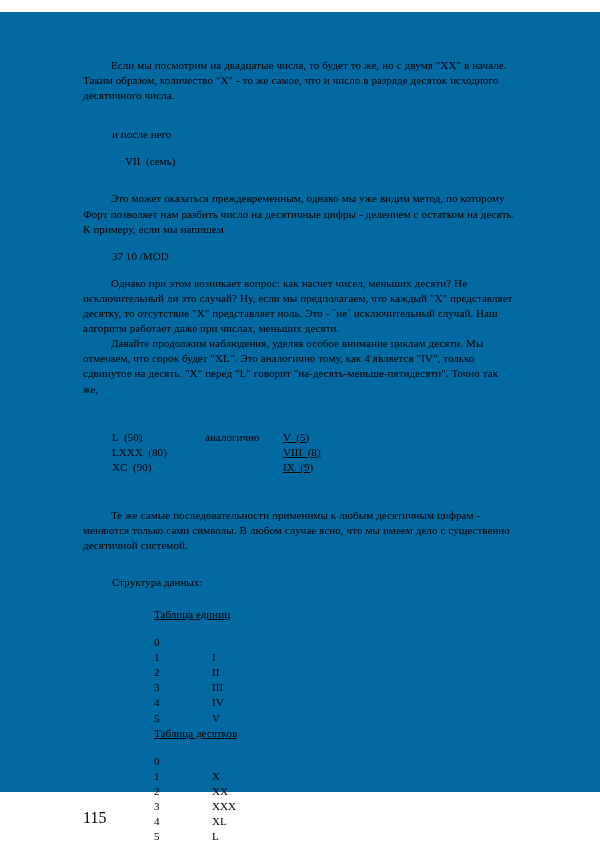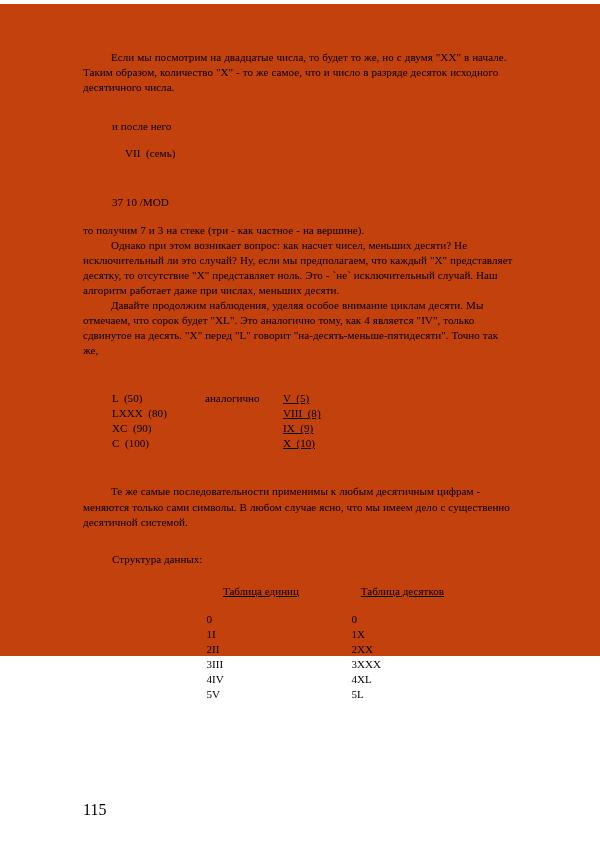--- a/index.html
+++ b/index.html
@@ -10,24 +10,24 @@
   body {
     width: 600px;
     height: 849px;
     position: relative;
     font-family: "Liberation Serif", "DejaVu Serif", serif;
     color: #000000;
     overflow: hidden;
   }
   .page {
     position: absolute;
-    left: 0; top: 4px;
+    left: 0; top: 12px;
     width: 600px;
-    height: 652px;
-    background: #c2410c;
+    height: 780px;
+    background: #0369a1;
   }
   .content {
     position: absolute;
     left: 83px;
     top: 46px;
     width: 433px;
   }
   p.para {
     margin: 0 0 0 0;
     font-size: 11.1px;
@@ -72,22 +72,21 @@
 
   
   .ds-wrap {
     position: relative;
     margin-left: 71px;
     font-size: 11.1px;
     line-height: 15.1px;
   }
   .ds-tables {
     display: flex;
-    flex-direction: row;
-    text-align: right;
+    flex-direction: column;
   }
   .ds-col { width: 145px; }
   .ds-head {
     text-decoration: underline;
     white-space: pre;
     margin-bottom: 13px;
   }
   .ds-row {
     display: flex;
     flex-direction: row;
@@ -119,28 +118,28 @@
     <div class="gap-m"></div>
 
     <div class="codeline ind-1">и после него</div>
 
     <div class="gap-m"></div>
 
     <div class="codeline ind-2">VII  (семь)</div>
 
     <div class="gap-xl"></div>
 
+    <p class="para">Это может оказаться преждевременным, однако мы уже видим метод, по которому Форт позволяет нам разбить число на десятичные цифры - делением с остатком на десять. К примеру, если мы напишем</p>
 
     <div class="gap-m"></div>
 
     <div class="codeline ind-1">37 10 /MOD</div>
 
     <div class="gap-m"></div>
 
-    <p class="para noindent">то получим 7 и 3 на стеке (три - как частное - на вершине).</p>
 
     <p class="para">Однако при этом возникает вопрос: как насчет чисел, меньших десяти? Не исключительный ли это случай? Ну, если мы предполагаем, что каждый "X" представляет десятку, то отсутствие "X" представляет ноль. Это - `не` исключительный случай. Наш алгоритм работает даже при числах, меньших десяти.</p>
 
     <p class="para">Давайте продолжим наблюдения, уделяя особое внимание циклам десяти. Мы отмечаем, что сорок будет "XL". Это аналогично тому, как 4 является "IV", только сдвинутое на десять. "X" перед "L" говорит "на-десять-меньше-пятидесяти". Точно так же,</p>
 
     <div class="gap-l"></div>
 
     <table class="roman-table">
       <tbody>
         <tr>
@@ -151,25 +150,20 @@
         <tr>
           <td class="rt-c1">LXXX  (80)</td>
           <td class="rt-c2"></td>
           <td class="rt-c3">VIII  (8)</td>
         </tr>
         <tr>
           <td class="rt-c1">XC  (90)</td>
           <td class="rt-c2"></td>
           <td class="rt-c3">IX  (9)</td>
         </tr>
-        <tr>
-          <td class="rt-c1">C  (100)</td>
-          <td class="rt-c2"></td>
-          <td class="rt-c3">X  (10)</td>
-        </tr>
       </tbody>
     </table>
 
     <div class="gap-l"></div>
 
     <p class="para">Те же самые последовательности применимы к любым десятичным цифрам - меняются только сами символы. В любом случае ясно, что мы имеем дело с существенно десятичной системой.</p>
 
 
     <div class="gap-xl"></div>
 

